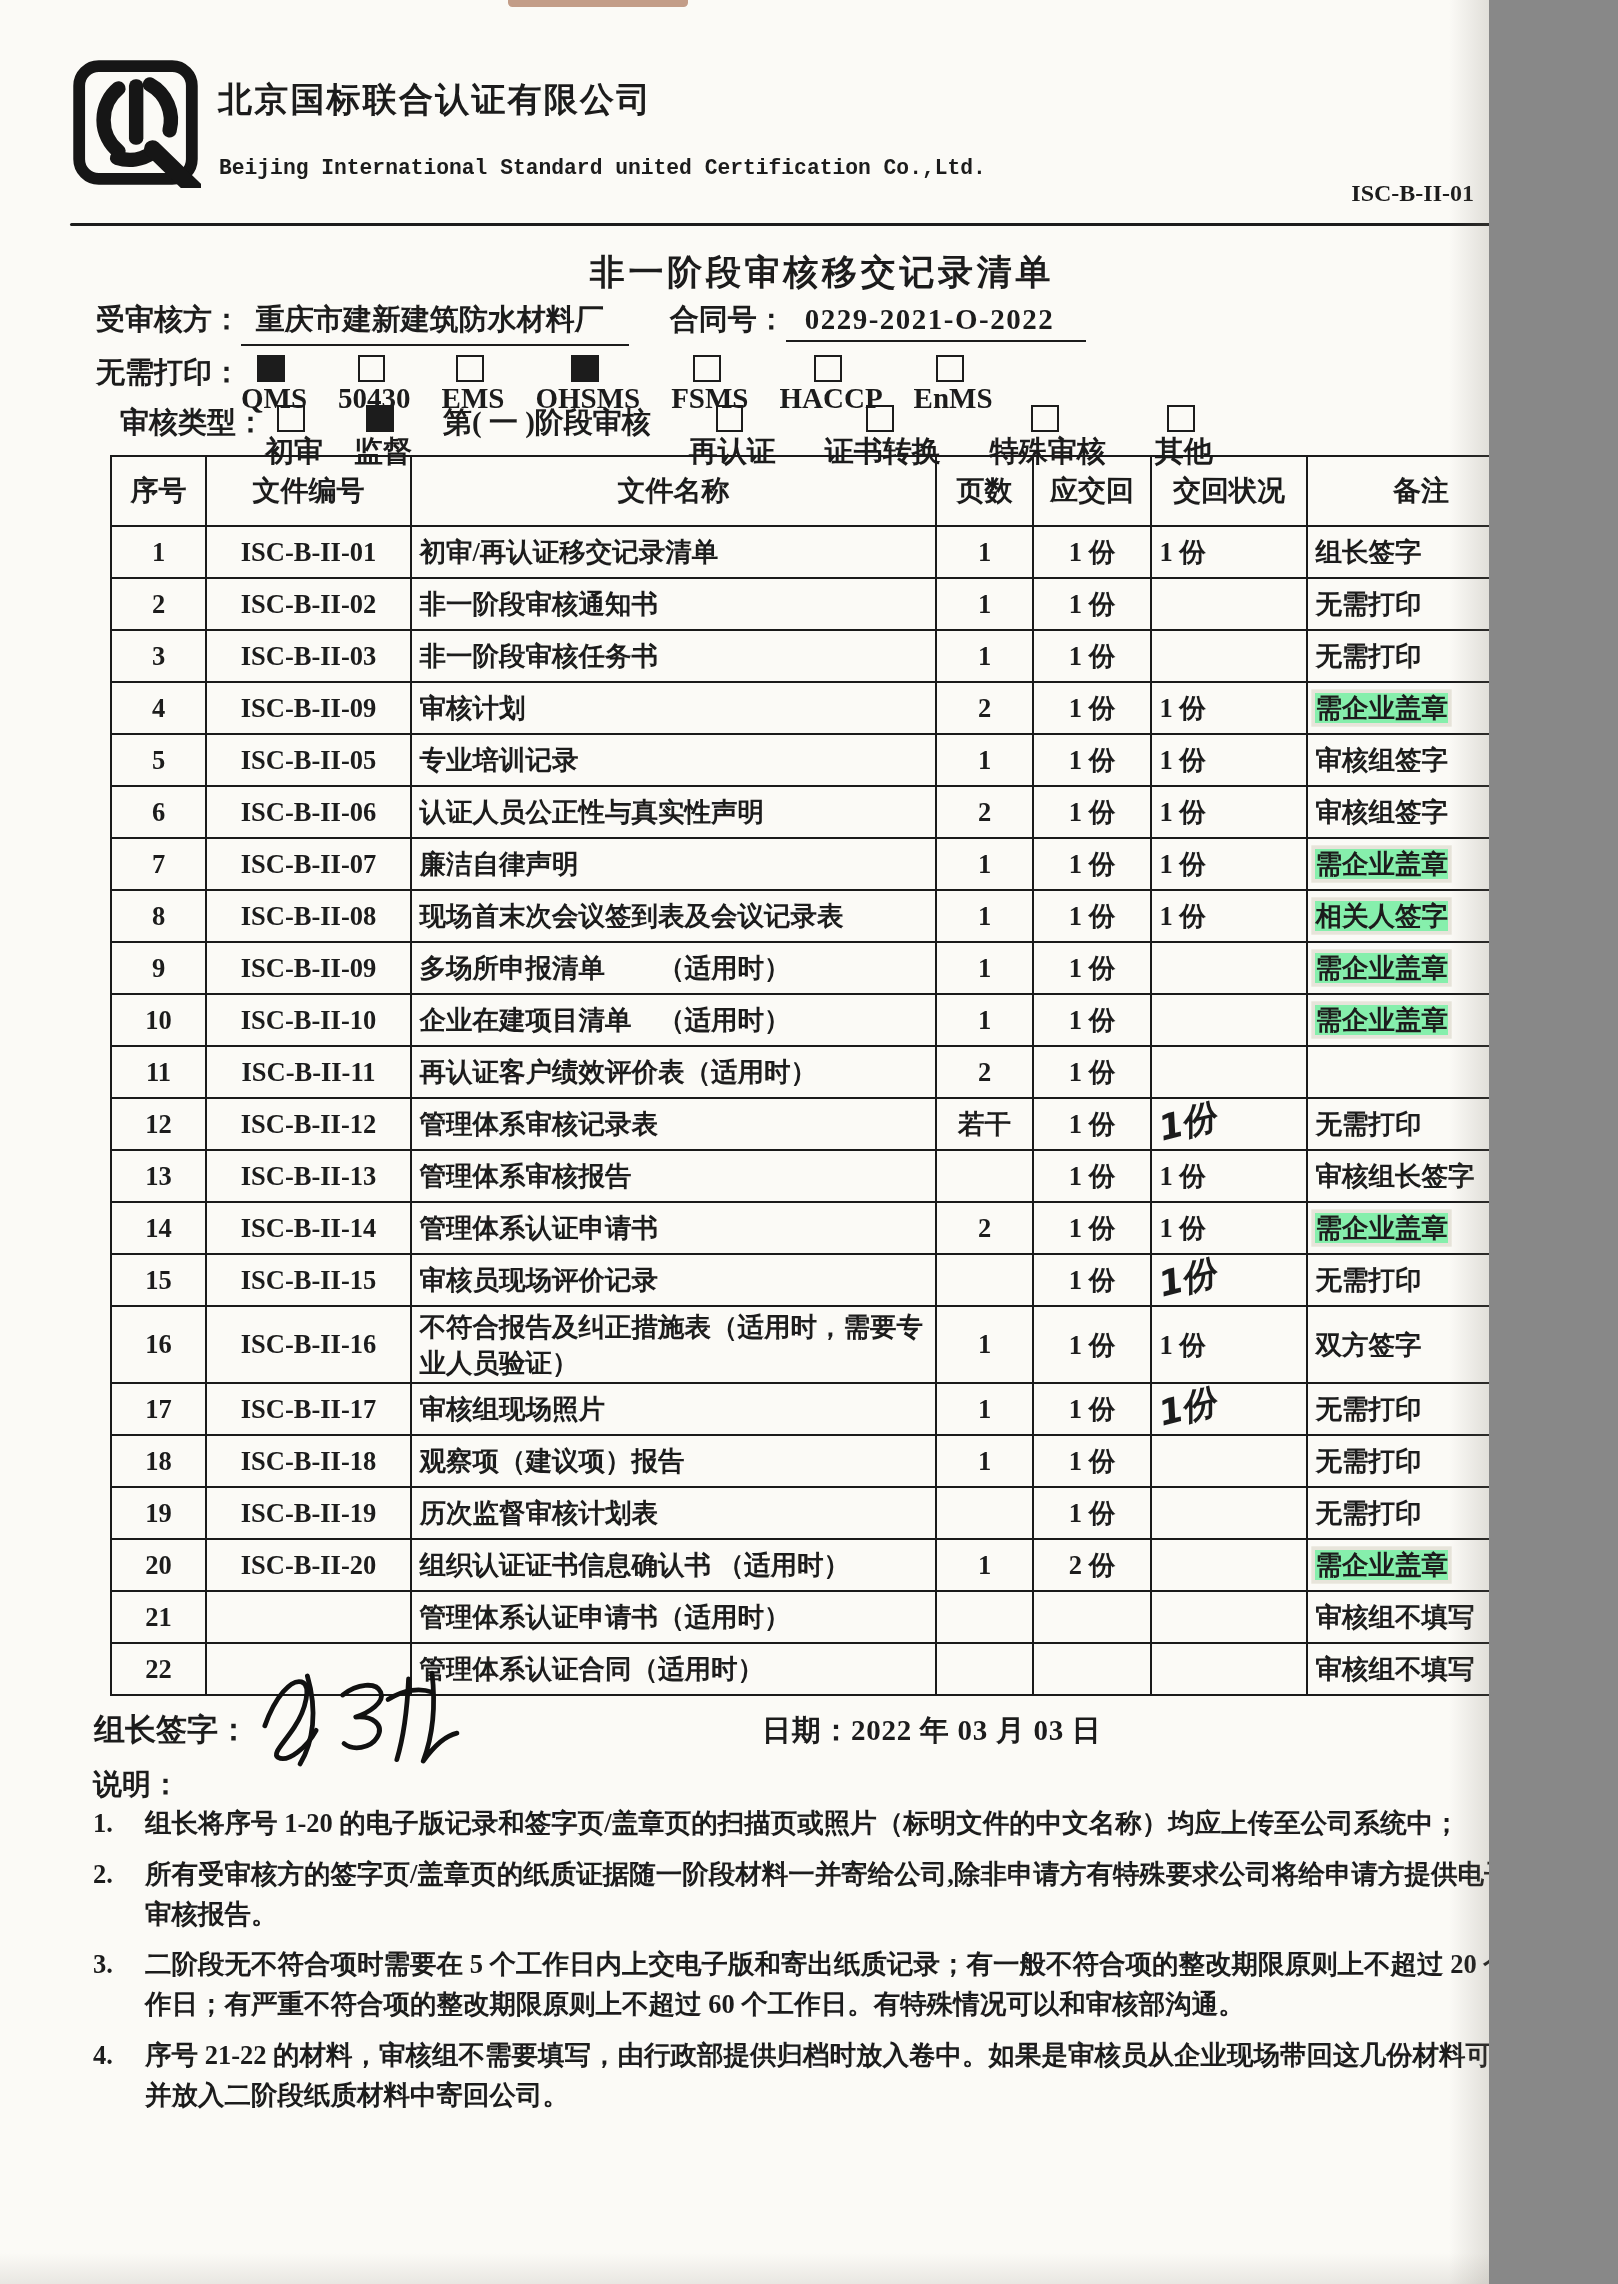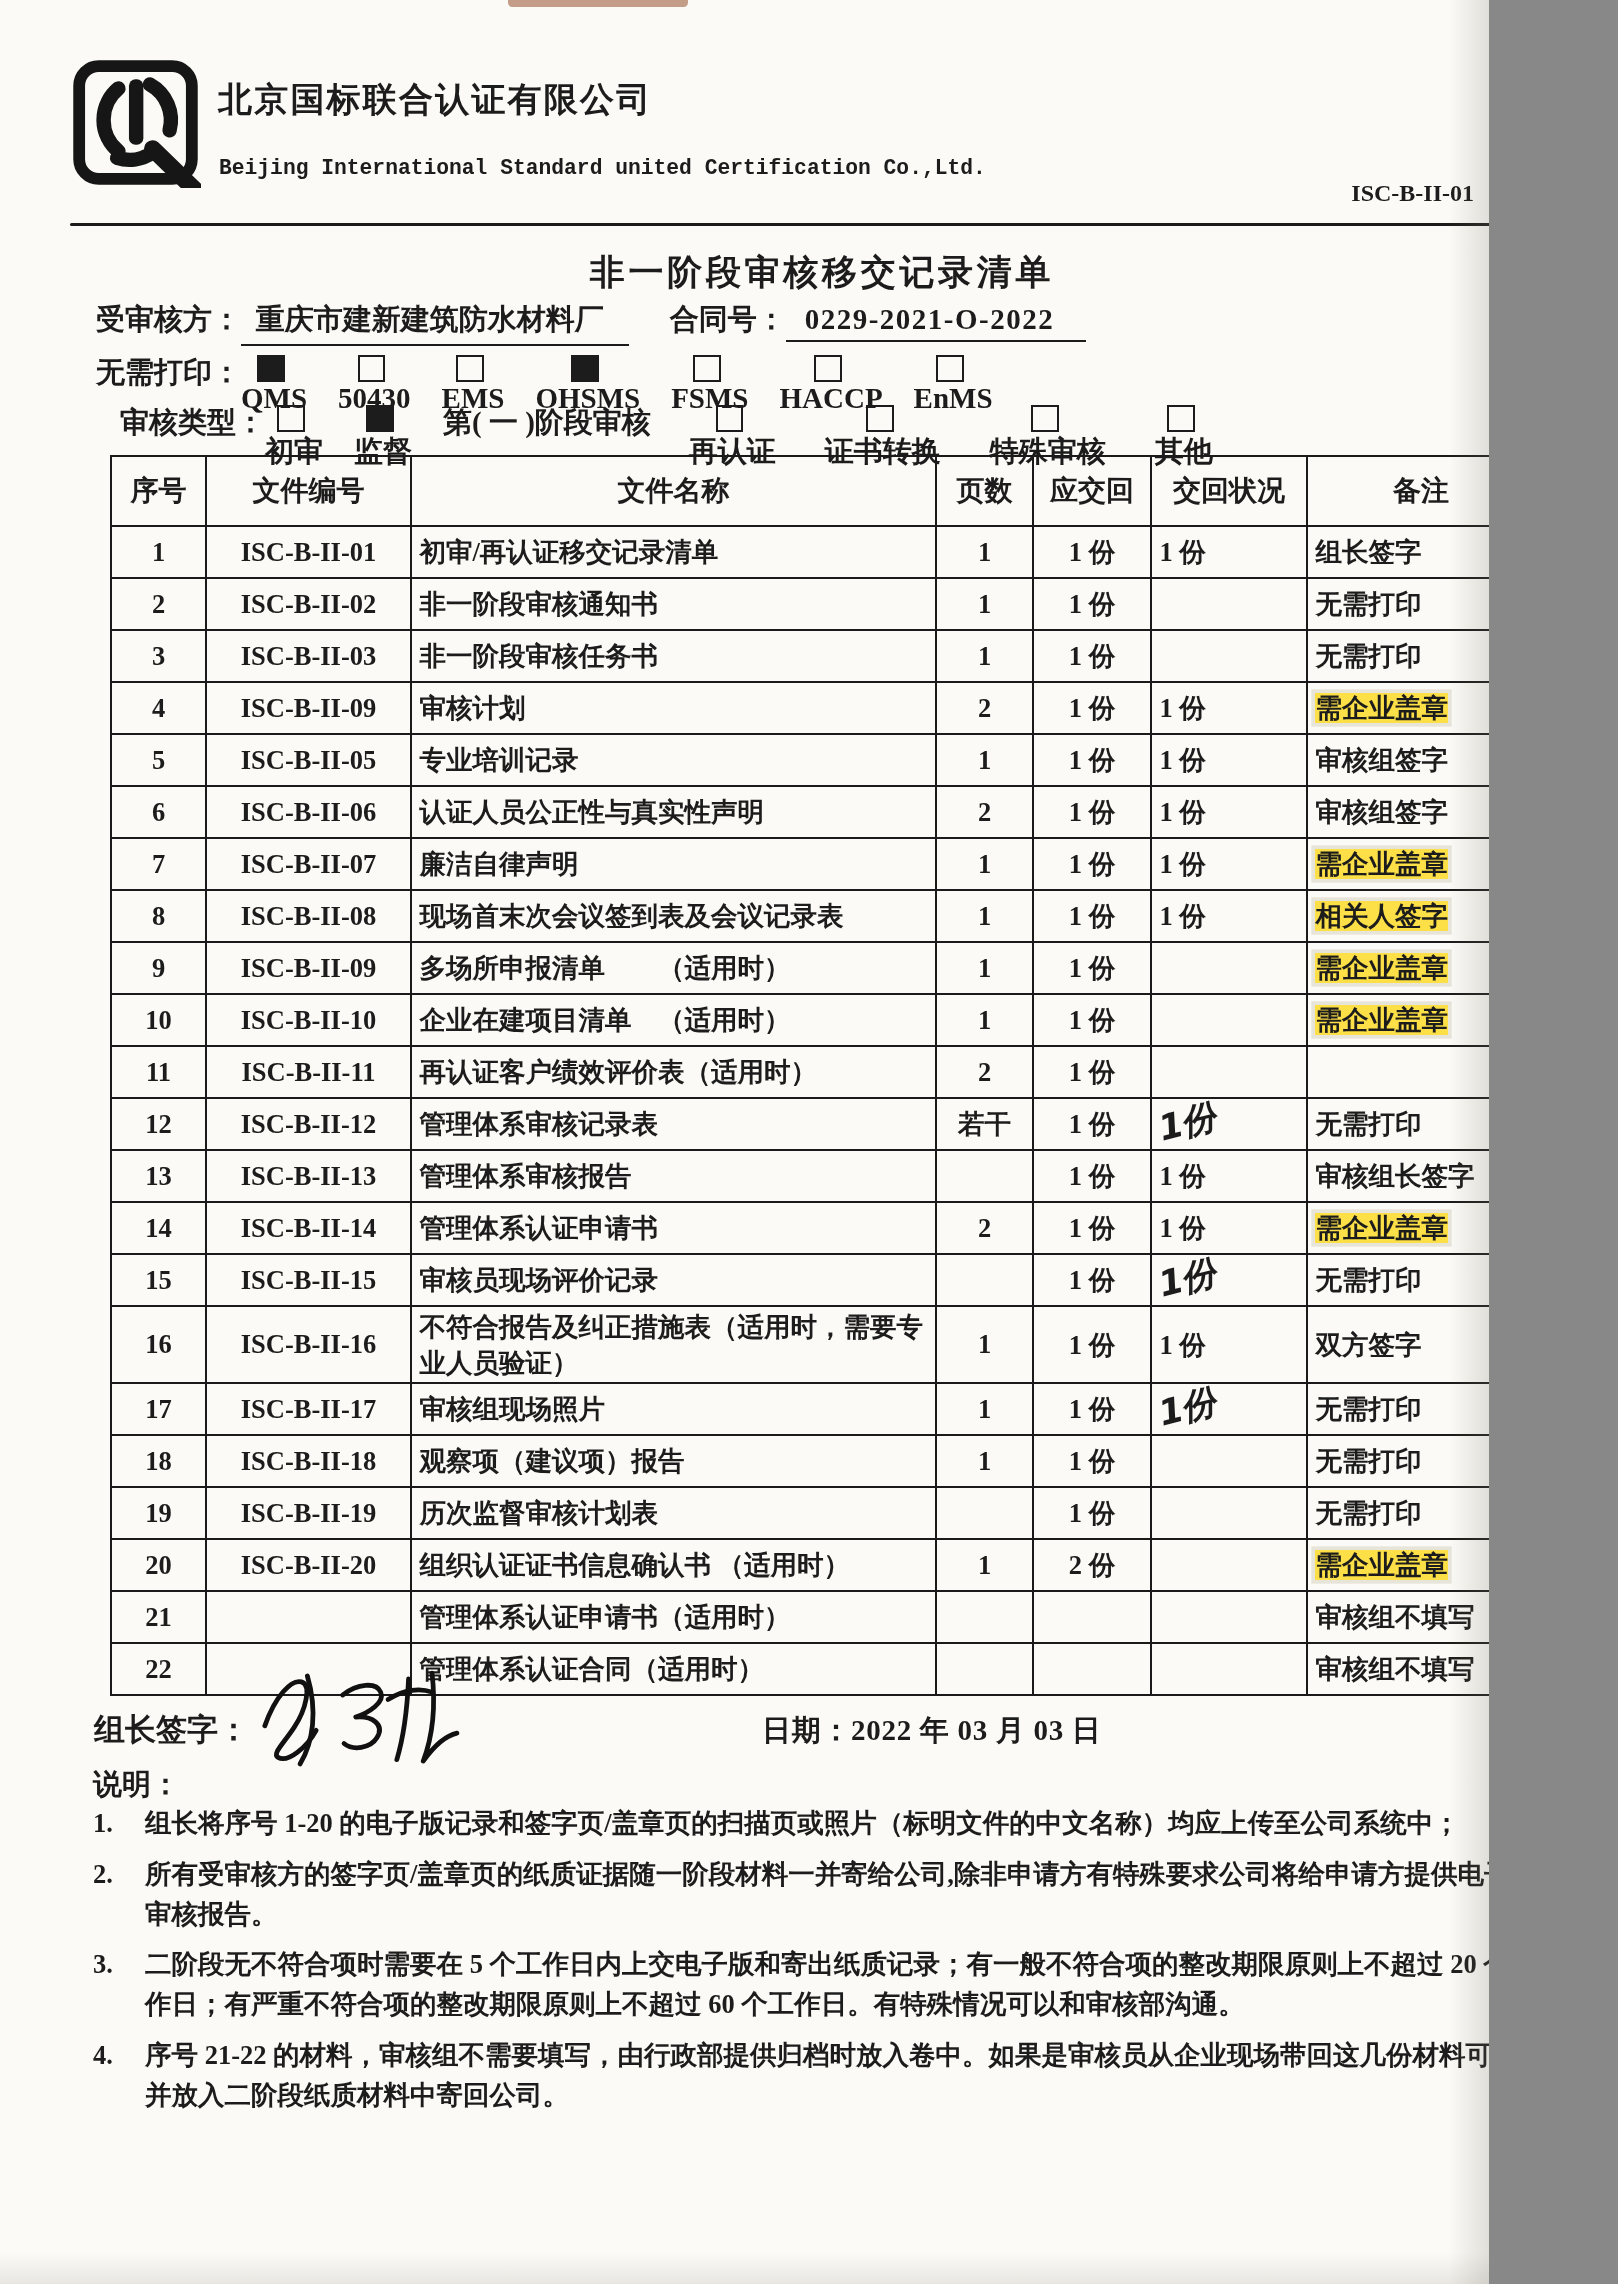--- a/index.html
+++ b/index.html
@@ -44,21 +44,21 @@
     width:1424px;border-collapse:collapse;table-layout:fixed;
     font-size:26.5px;font-weight:600;
   }
   table.doc th,table.doc td{border:2.6px solid #1a1a1a;padding:1.5px 7.4px;overflow:hidden;}
   table.doc th{height:65px;font-size:28px;font-weight:bold;text-align:center;}
   table.doc td{height:47px;}
   td.c-no,td.c-code,td.c-pages,td.c-due{text-align:center;}
   td.c-name{text-align:left;padding-left:16px;}
   td.c-returned{text-align:left;padding-left:17.7px;}
   td.c-remark{text-align:left;padding-left:17.7px;}
-  .hl{background:#fde047;box-shadow:0 0 0 3.7px #e7e4da;}
+  .hl{background:#86efac;box-shadow:0 0 0 3.7px #e7e4da;}
   .hand{
     display:inline-block;font-size:35px;font-weight:bold;font-style:italic;
     font-family:"DejaVu Sans",sans-serif;letter-spacing:-2.2px;
     transform:rotate(-14deg) translateY(-1.5px);
   }
 
   
   .sign-label{position:absolute;left:94px;top:1709px;font-size:31px;font-weight:bold;}
   .signature{position:absolute;left:235px;top:1654px;width:243px;height:132px;}
   .date-line{position:absolute;left:762px;top:1711px;font-size:29px;font-weight:bold;letter-spacing:0.7px;}

